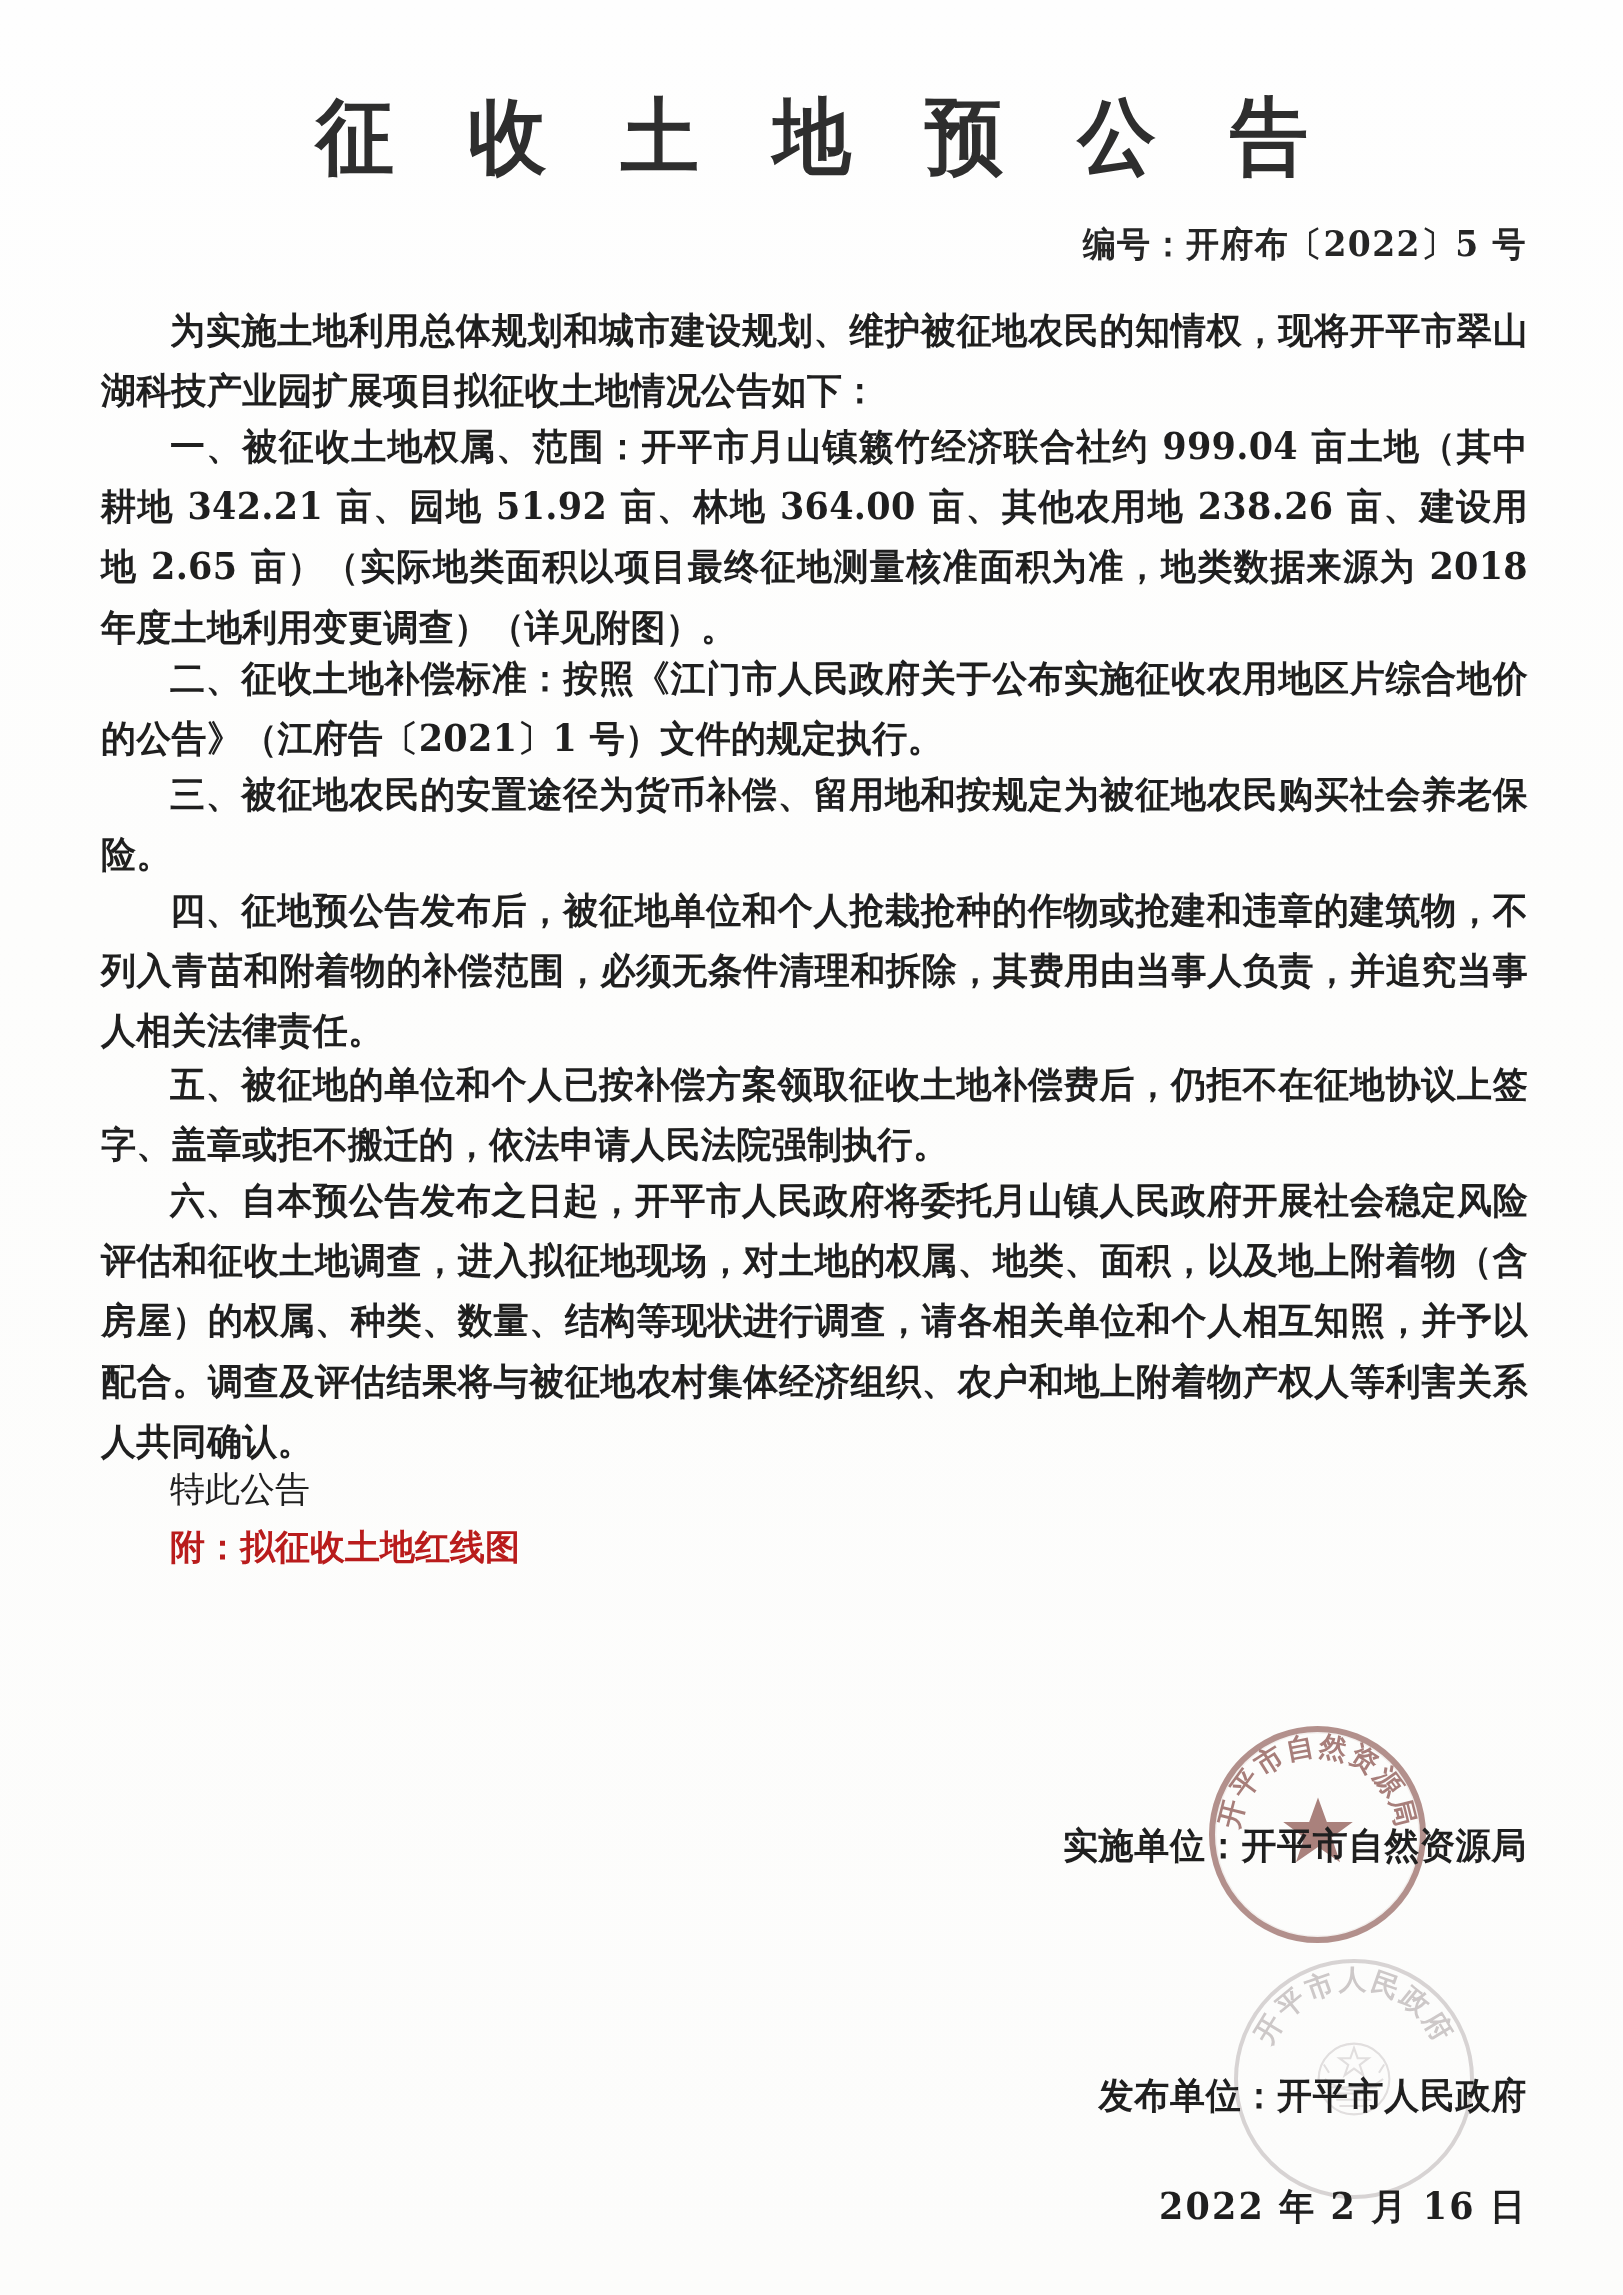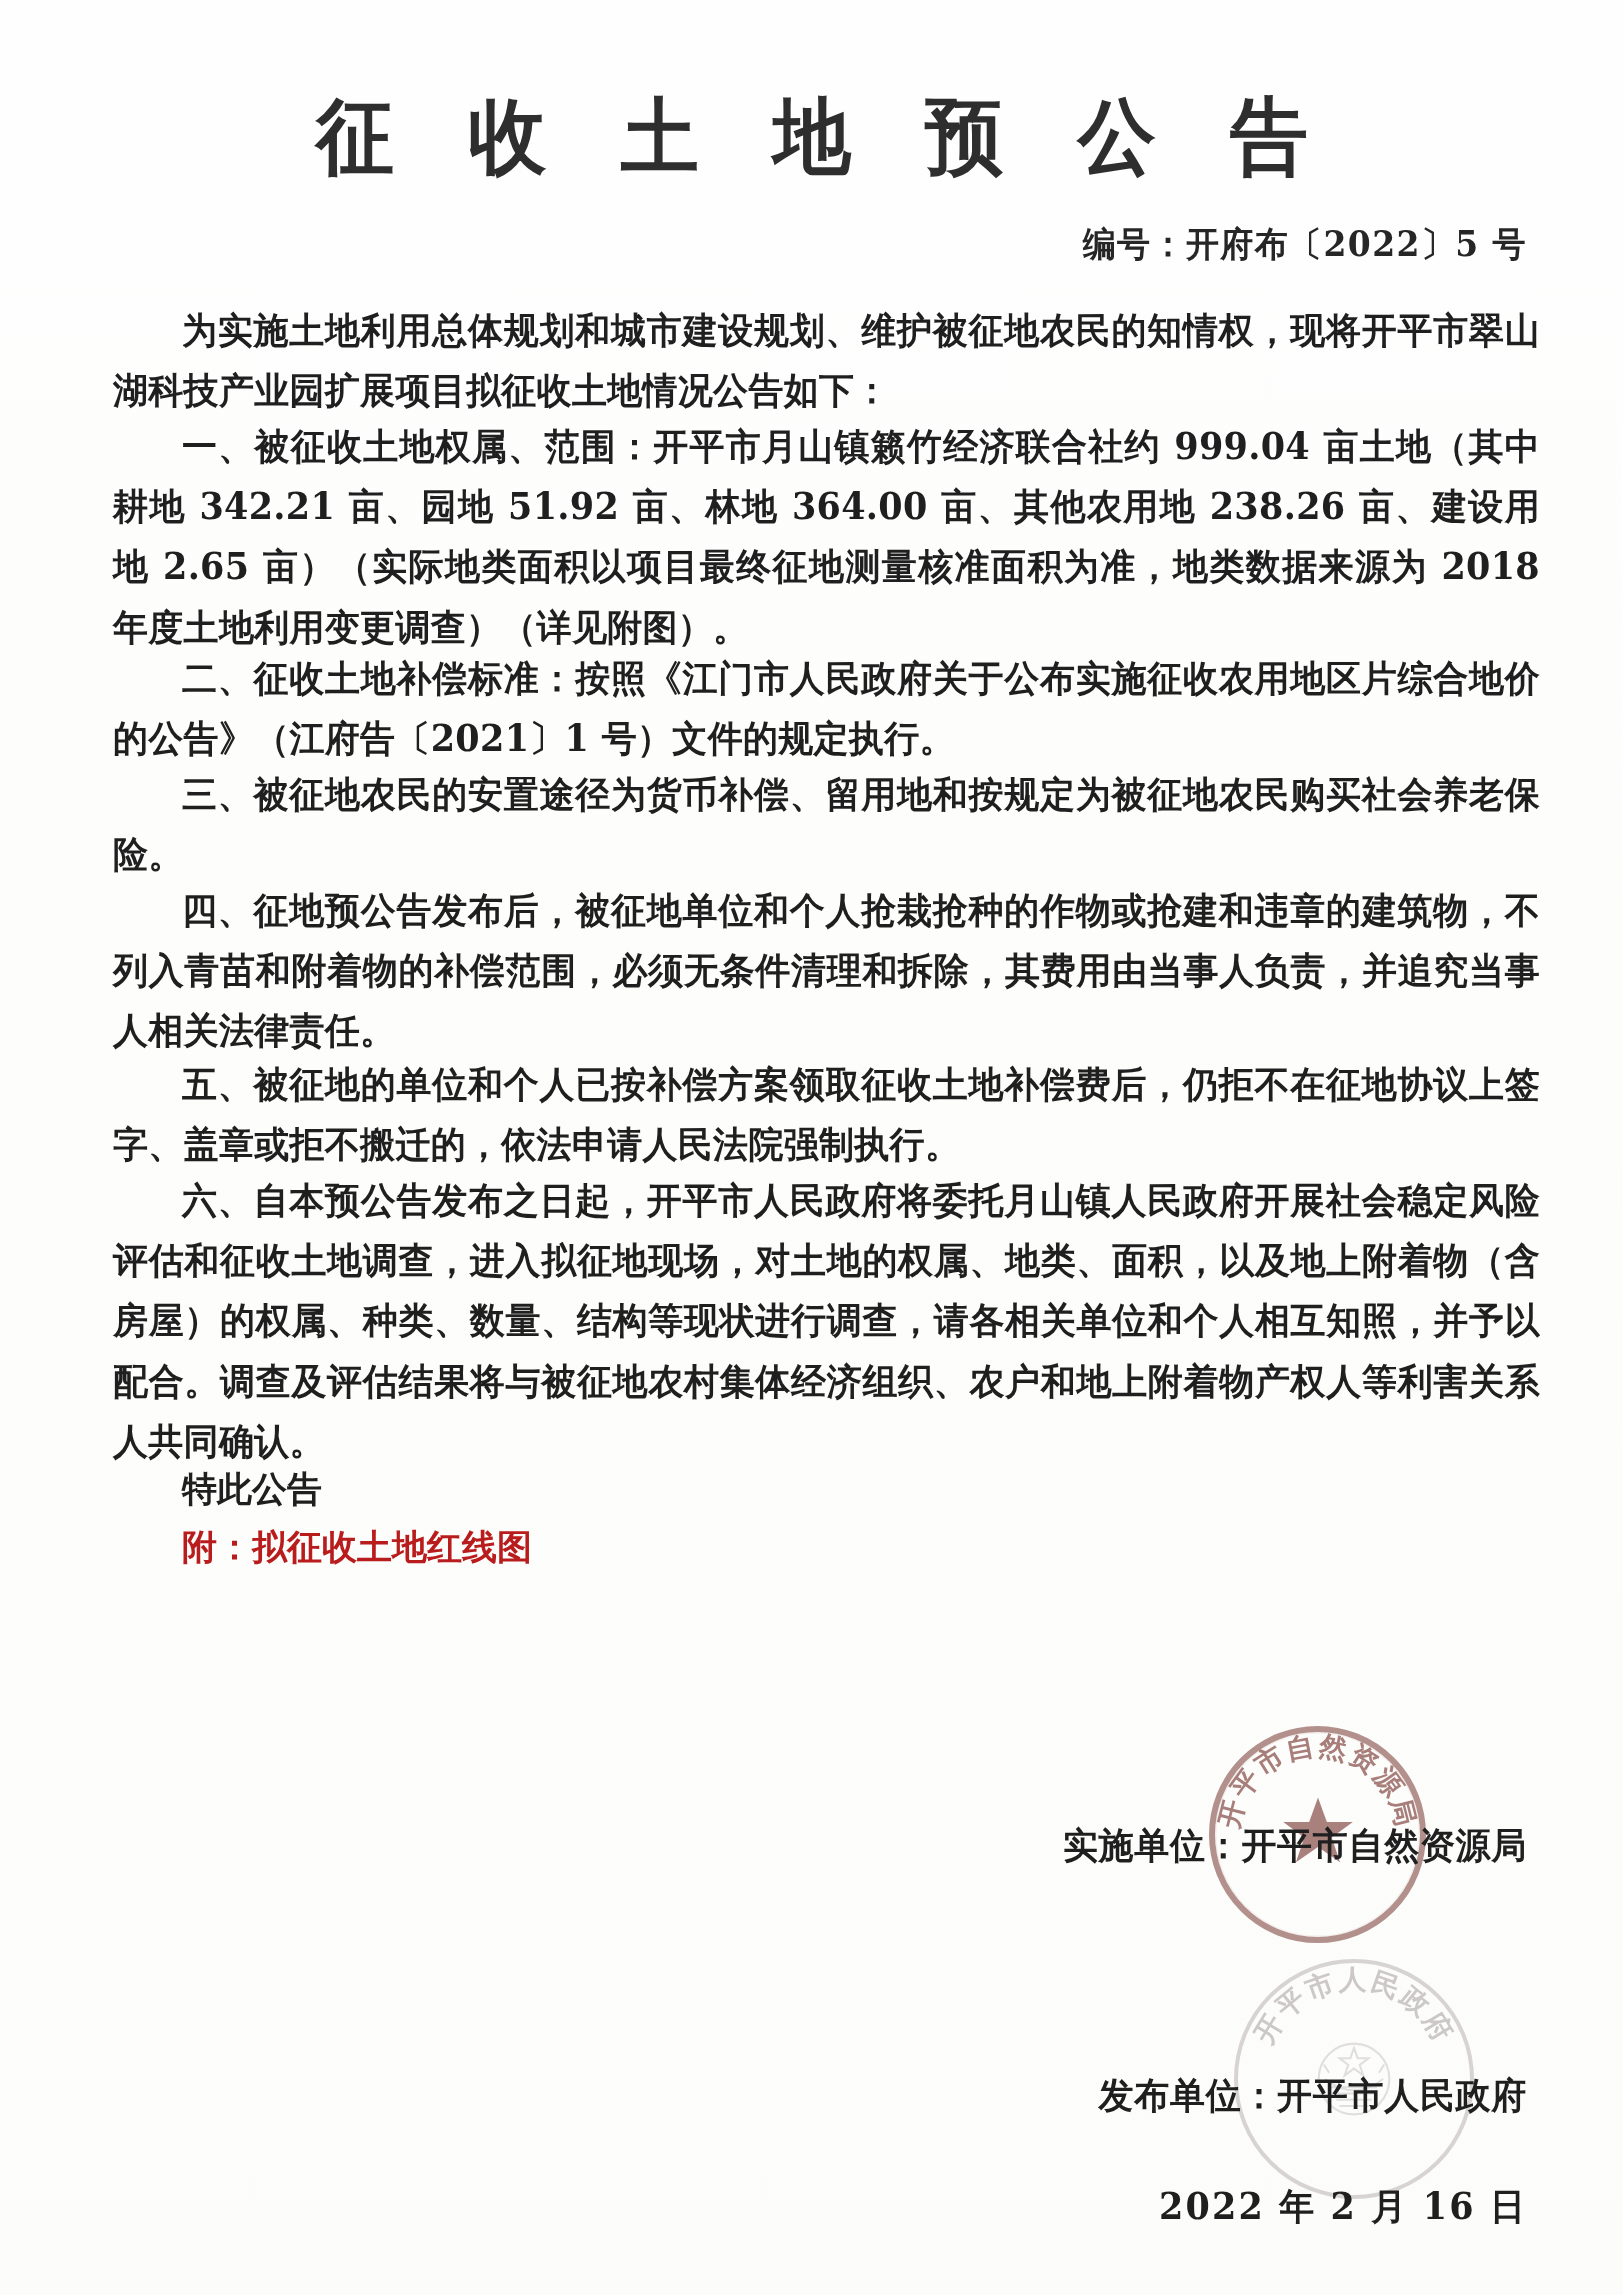--- a/index.html
+++ b/index.html
@@ -59,21 +59,21 @@
     letter-spacing: 1.4px;
     color: #262626;
     white-space: nowrap;
     transform: scaleY(1.05);
     transform-origin: right top;
   }
 
   
   .body-block {
     position: absolute;
-    left: 113px;
+    left: 101px;
     top: 300px;
     width: 1427px;
   }
 
   .para {
     font-size: 35px;
     line-height: 58px;
     color: #1f1f1f;
     font-weight: 700;
     text-align: justify;
@@ -181,21 +181,21 @@
   <div class="doc-number">编号：开府布〔2022〕5 号</div>
 
   <div class="body-block">
     <p class="para">为实施土地利用总体规划和城市建设规划、维护被征地农民的知情权，现将开平市翠山湖科技产业园扩展项目拟征收土地情况公告如下：</p>
     <p class="para">一、被征收土地权属、范围：开平市月山镇籁竹经济联合社约 999.04 亩土地（其中耕地 342.21 亩、园地 51.92 亩、林地 364.00 亩、其他农用地 238.26 亩、建设用地 2.65 亩）（实际地类面积以项目最终征地测量核准面积为准，地类数据来源为 2018 年度土地利用变更调查）（详见附图）。</p>
     <p class="para">二、征收土地补偿标准：按照《江门市人民政府关于公布实施征收农用地区片综合地价的公告》（江府告〔2021〕1 号）文件的规定执行。</p>
     <p class="para">三、被征地农民的安置途径为货币补偿、留用地和按规定为被征地农民购买社会养老保险。</p>
     <p class="para">四、征地预公告发布后，被征地单位和个人抢栽抢种的作物或抢建和违章的建筑物，不列入青苗和附着物的补偿范围，必须无条件清理和拆除，其费用由当事人负责，并追究当事人相关法律责任。</p>
     <p class="para">五、被征地的单位和个人已按补偿方案领取征收土地补偿费后，仍拒不在征地协议上签字、盖章或拒不搬迁的，依法申请人民法院强制执行。</p>
     <p class="para">六、自本预公告发布之日起，开平市人民政府将委托月山镇人民政府开展社会稳定风险评估和征收土地调查，进入拟征地现场，对土地的权属、地类、面积，以及地上附着物（含房屋）的权属、种类、数量、结构等现状进行调查，请各相关单位和个人相互知照，并予以配合。调查及评估结果将与被征地农村集体经济组织、农户和地上附着物产权人等利害关系人共同确认。</p>
-    <div class="line" style="font-size:35px;line-height:58px;font-weight:700;color:#1f1f1f;text-indent:69px;">特此公告</div>
+    <div class="line" style="font-size:35px;line-height:58px;font-weight:400;color:#1f1f1f;text-indent:69px;">特此公告</div>
     <div class="line" style="font-size:35px;line-height:58px;font-weight:700;color:#b91c1c;text-indent:69px;">附：拟征收土地红线图</div>
   </div>
 
   <div class="seal seal-nr">
     <svg class="seal-arc" viewBox="0 0 296 296" xmlns="http://www.w3.org/2000/svg" aria-hidden="true">
       <defs>
         <path id="nrArcTop" d="M 34 148 A 114 114 0 0 1 262 148" fill="none"></path>
       </defs>
       <text class="arc-text">
         <textPath href="#nrArcTop" startOffset="50%" text-anchor="middle">开平市自然资源局</textPath>

